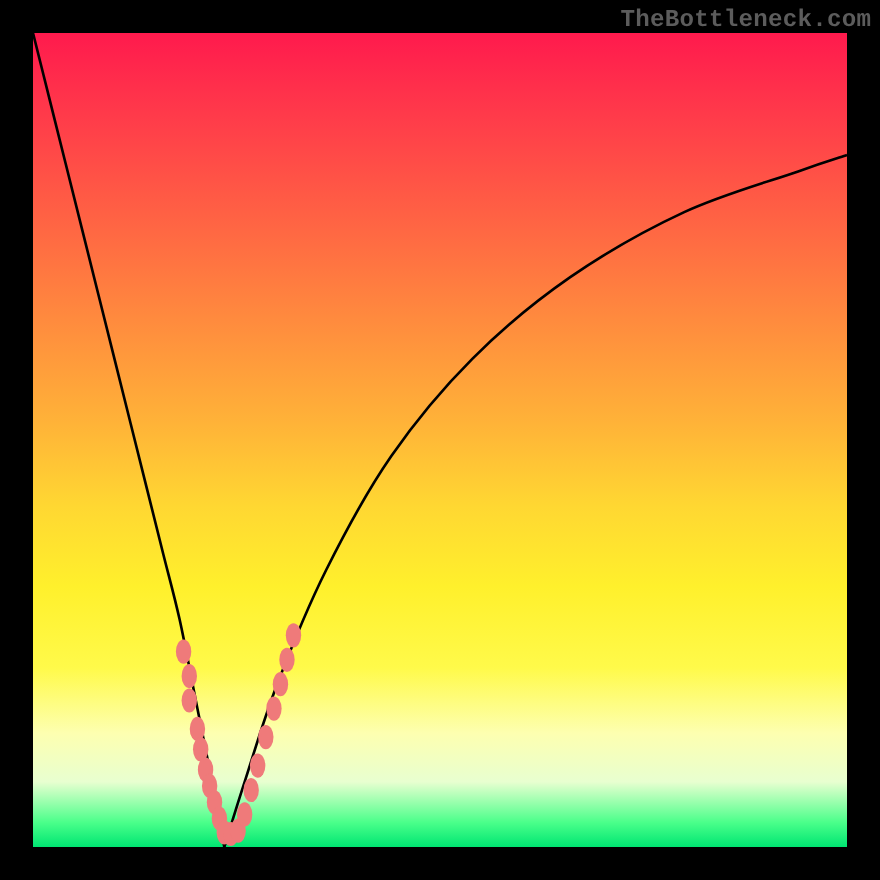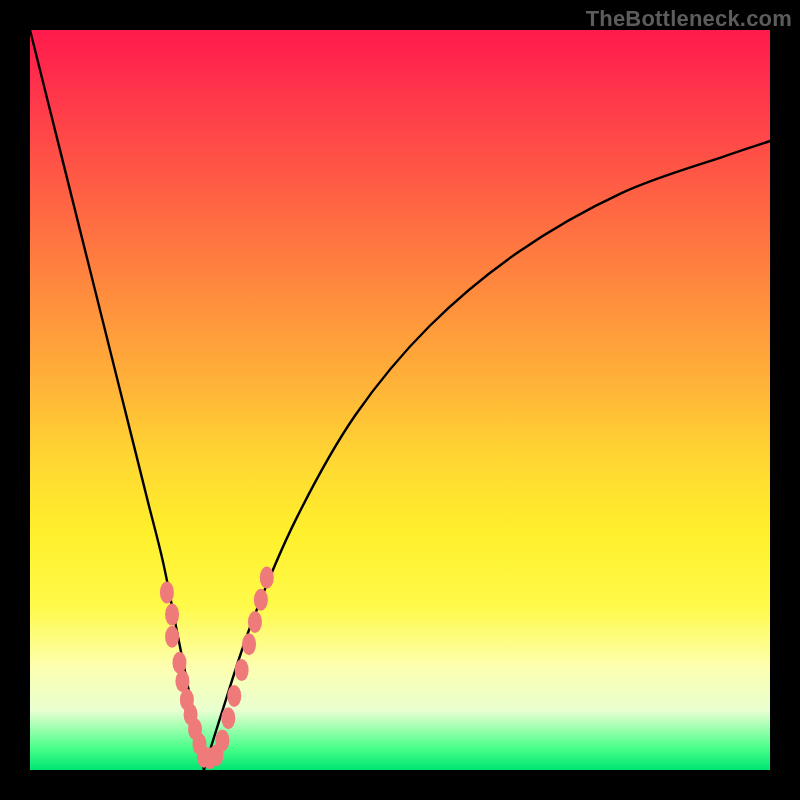--- a/index.html
+++ b/index.html
@@ -11,20 +11,21 @@
     background: #000;
     font-family: Arial, Helvetica, sans-serif;
   }
   .frame {
     position: absolute;
     left: 0;
     top: 0;
     width: 800px;
     height: 800px;
     background: #000;
+    font-family: Liberation Mono, monospace;
   }
   .plot-area {
     position: absolute;
     left: 30px;
     top: 30px;
     width: 740px;
     height: 740px;
     background: linear-gradient(to bottom,
       #ff1a4d 0%,
       #ff3a4a 10%,

